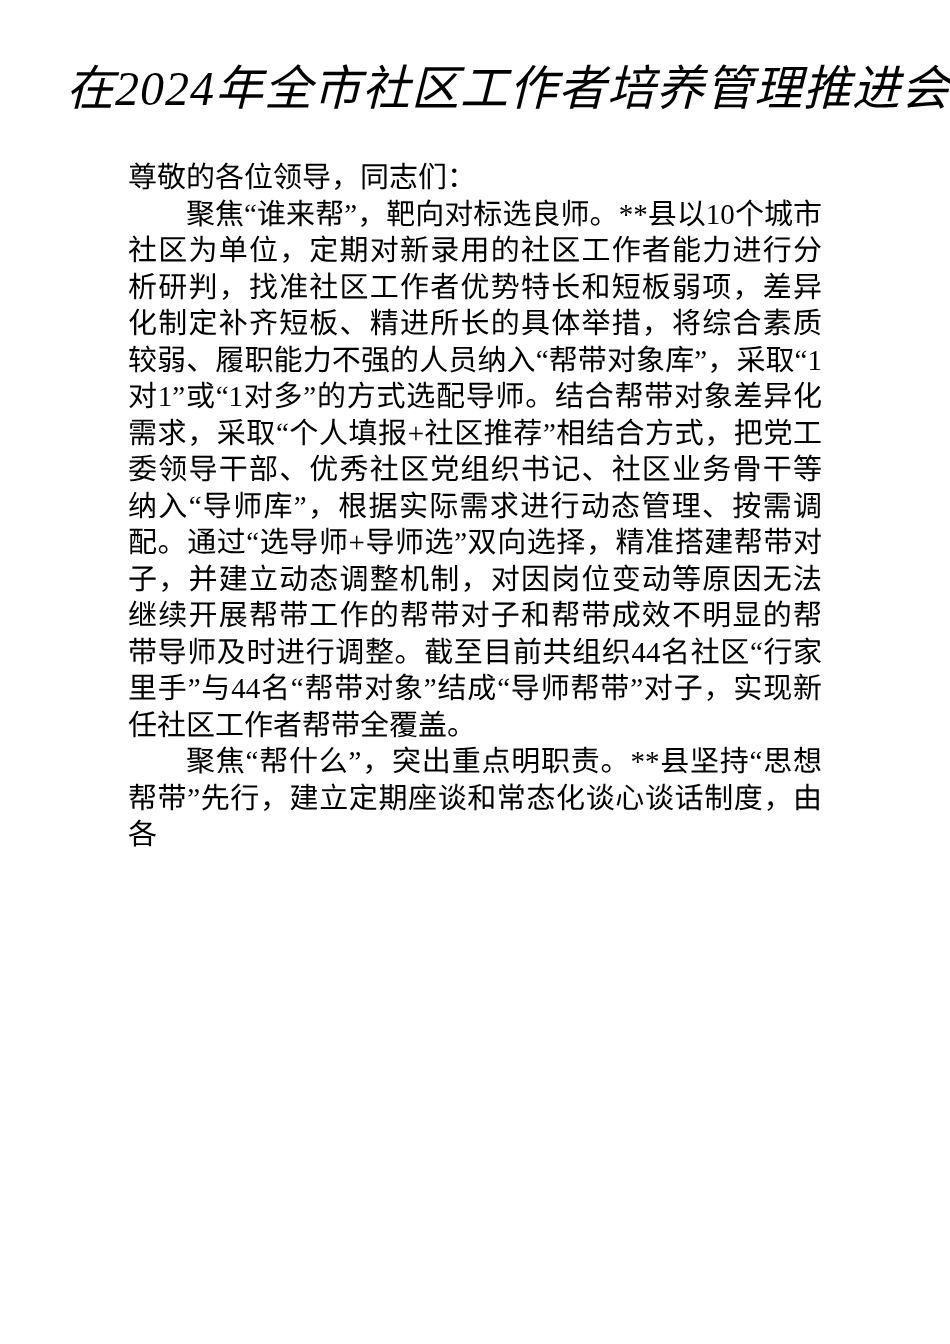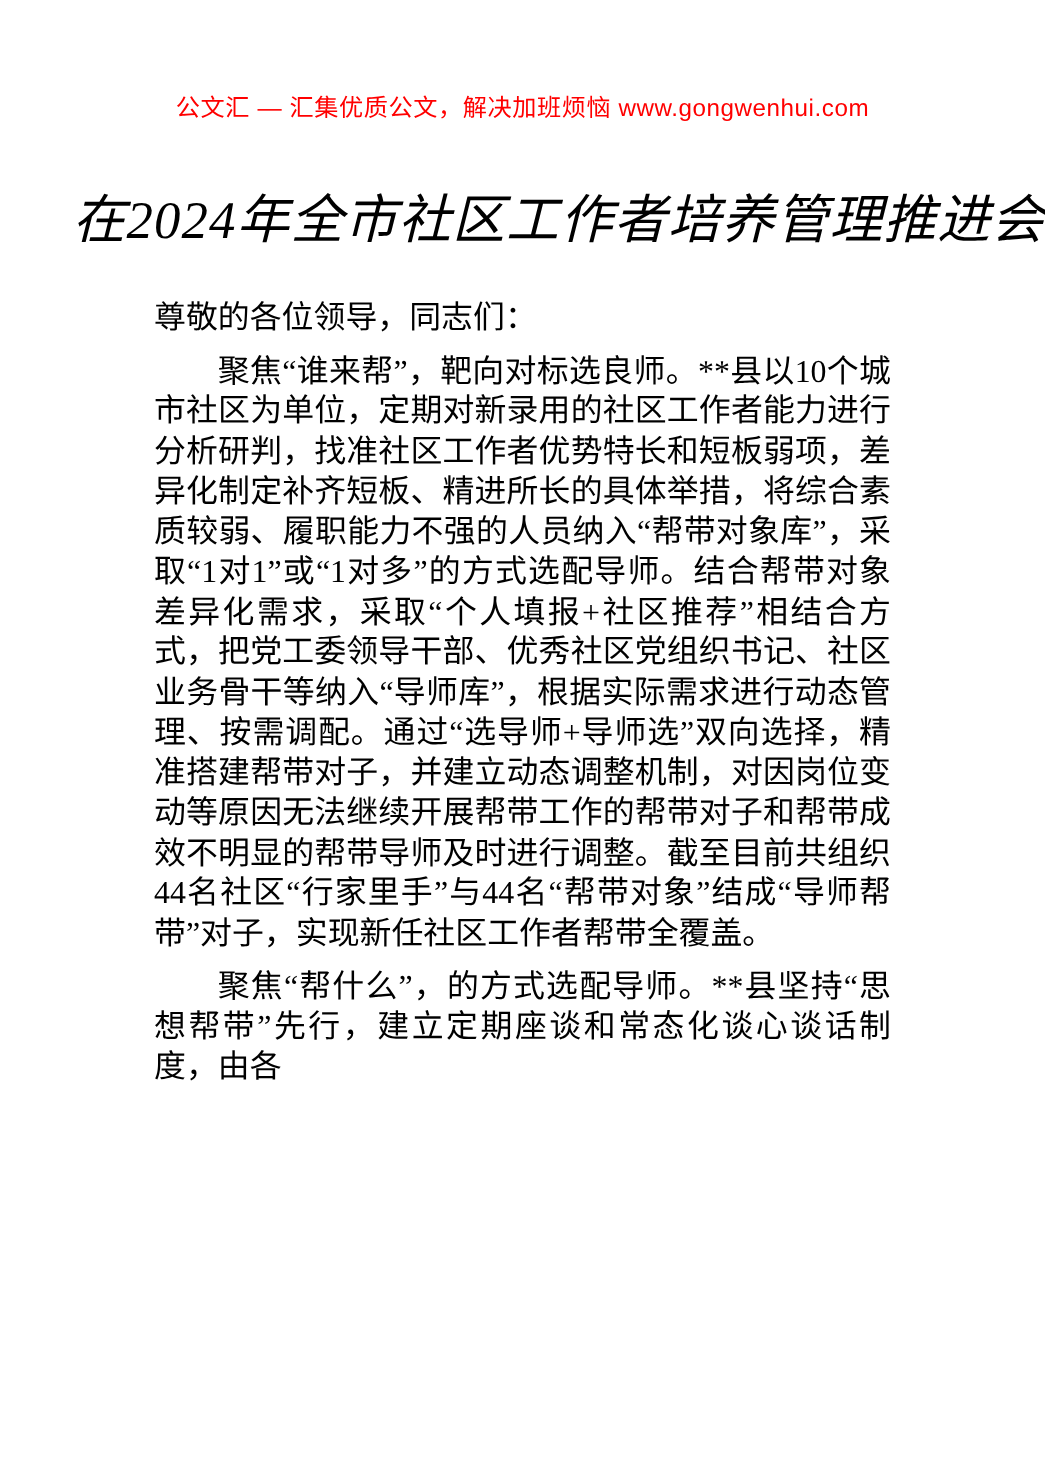--- a/index.html
+++ b/index.html
@@ -32,37 +32,36 @@
     font-style: italic;
   }
   .doc-body {
     margin: 36px 128px 0 128px;
     font-size: 29px;
     line-height: 36.5px;
     text-align: justify;
     text-justify: inter-ideograph;
   }
   .doc-body p {
-    margin: 12px;
+    margin: 0;
     padding: 0;
   }
   .doc-body p.indent {
     text-indent: 2em;
   }
 </style>
 </head>
 <body>
 
 <div class="page">
 
-  <div class="site-header" style="color: rgb(255, 0, 0);">公文汇 — 汇集优质公文，解决加班烦恼 www.gongwenhui.com</div>
 
   <div class="doc-title">
     <div>在2024年全市社区工作者培养管理推进会</div>
   </div>
 
   <div class="doc-body">
     <p>尊敬的各位领导，同志们：</p>
     <p class="indent">聚焦“谁来帮”，靶向对标选良师。**县以10个城市社区为单位，定期对新录用的社区工作者能力进行分析研判，找准社区工作者优势特长和短板弱项，差异化制定补齐短板、精进所长的具体举措，将综合素质较弱、履职能力不强的人员纳入“帮带对象库”，采取“1对1”或“1对多”的方式选配导师。结合帮带对象差异化需求，采取“个人填报+社区推荐”相结合方式，把党工委领导干部、优秀社区党组织书记、社区业务骨干等纳入“导师库”，根据实际需求进行动态管理、按需调配。通过“选导师+导师选”双向选择，精准搭建帮带对子，并建立动态调整机制，对因岗位变动等原因无法继续开展帮带工作的帮带对子和帮带成效不明显的帮带导师及时进行调整。截至目前共组织44名社区“行家里手”与44名“帮带对象”结成“导师帮带”对子，实现新任社区工作者帮带全覆盖。</p>
-    <p class="indent">聚焦“帮什么”，的方式选配导师。**县坚持“思想帮带”先行，建立定期座谈和常态化谈心谈话制度，由各</p>
+    <p class="indent">聚焦“帮什么”，突出重点明职责。**县坚持“思想帮带”先行，建立定期座谈和常态化谈心谈话制度，由各</p>
   </div>
 
 </div>
 
 </body></html>

